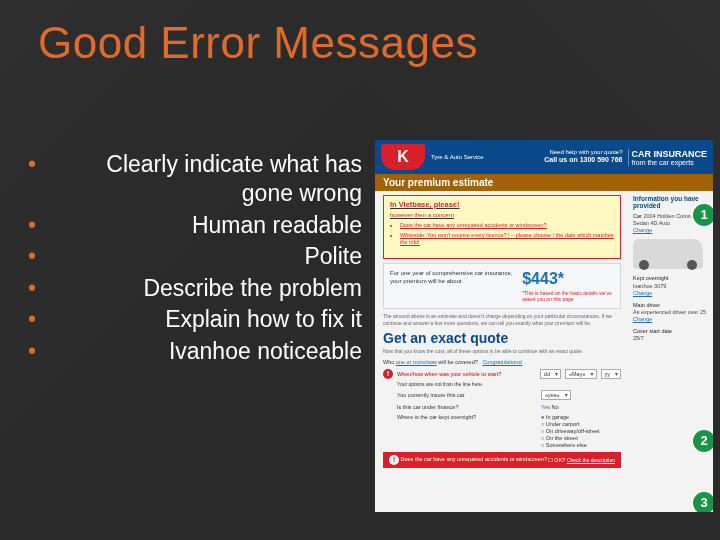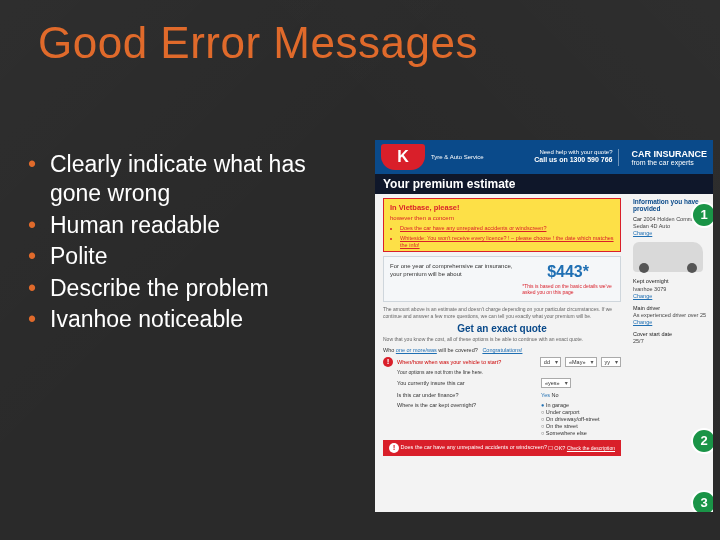--- a/index.html
+++ b/index.html
@@ -20,20 +20,21 @@
     font-size: 44px;
     font-weight: 400;
     color: #e06a2b;
     letter-spacing: 0.5px;
   }
   .bullets {
     position: absolute;
     top: 150px;
     left: 22px;
     width: 340px;
+    text-align: right;
   }
   .bullets li {
     list-style: none;
     color: #fff;
     font-size: 23px;
     line-height: 1.28;
     padding-left: 28px;
     position: relative;
     margin-bottom: 2px;
   }
@@ -70,62 +71,62 @@
     width: 44px; height: 26px;
     background: #d91f2a;
     border-radius: 3px 3px 14px 14px;
     display: flex; align-items: center; justify-content: center;
     color: #fff; font-weight: bold; font-size: 16px;
   }
   .tyre-label { color:#fff; font-size:6px; line-height:1.1; }
   .header-spacer { flex:1; }
   .help-block { text-align:right; font-size:6px; line-height:1.2; }
   .help-block .phone { color:#fff; font-weight:bold; font-size:7px; }
-  .car-ins { text-align:left; font-size:7px; border-left:1px solid rgba(255,255,255,.4); padding-left:12px; }
+  .car-ins { text-align:left; font-size:7px; border-left:1px solid rgba(255,255,255,.4); padding-left:2px; }
   .car-ins .big { font-weight:bold; font-size:9px; }
 
   .blue-bar {
-    background:#0f172a; color:#fff; font-weight:bold; font-size:12px;
+    background:#a16207; color:#fff; font-weight:bold; font-size:10px;
     padding:3px 8px;
   }
   .shot-body { display:flex; }
   .main-col { flex:1; padding:4px 6px 6px 8px; }
   .side-col { width:86px; padding:4px 6px; font-size:5.5px; color:#444; }
   .side-col .side-title { color:#0a4a8a; font-weight:bold; font-size:6.5px; margin-bottom:4px; }
   .side-car {
     width:70px; height:30px; background:#d9d9d9; border-radius:6px 10px 4px 4px;
     margin:2px 0 6px 0; position:relative;
   }
   .side-car::before { content:""; position:absolute; bottom:-1px; left:6px; width:10px;height:10px;background:#555;border-radius:50%; }
   .side-car::after { content:""; position:absolute; bottom:-1px; right:6px; width:10px;height:10px;background:#555;border-radius:50%; }
   .side-row { margin-bottom:5px; line-height:1.3; }
   .side-row .lab { color:#222; }
   .side-row .chg { color:#1f6fb3; text-decoration:underline; }
 
   .error-banner {
-    background:#fde047; border:1px solid #d91f2a; padding:4px 6px 0 6px;
-    position:relative; margin-bottom:4px;
+    background:#fef9c3; border:1px solid #d91f2a; padding:4px 6px 10px 6px;
+    position:relative; margin-bottom:4px;text-decoration:underline;
   }
   .error-heading { color:#d91f2a; font-weight:bold; font-size:7.5px; margin-bottom:3px; }
   .err-sub { color:#d91f2a; font-size:6px; margin:2px 0 4px 0; }
   .err-list { padding-left:10px; }
   .err-list li { list-style:disc; color:#d91f2a; font-size:5.5px; margin-bottom:2px; text-decoration:underline; line-height:1.3; }
   .err-list li.last { margin-top:3px; }
 
   .premium-box {
     border:1px solid #cfd6dc; background:#f5f7f9; padding:6px; margin-bottom:4px;
     display:flex; align-items:flex-start; gap:6px;
   }
   .premium-text { font-size:6px; line-height:1.3; color:#333; }
-  .premium-price { color:#1f6fb3; font-weight:bold; font-size:16px;text-align:center; }
+  .premium-price { color:#1f6fb3; font-weight:bold; font-size:16px; }
   .premium-note { color:#d91f2a; font-size:5px; margin-top:2px; }
 
   .smallgrey { color:#666; font-size:5px; line-height:1.3; margin-bottom:4px; }
 
-  .section-h { color:#0a4a8a; font-weight:bold; font-size:10px; margin:4px 0 2px 0;text-align:center; }
+  .section-h { color:#0a4a8a; font-weight:bold; font-size:14px; margin:4px 0 2px 0; }
   .inline-line { font-size:5.5px; color:#333; margin-bottom:4px; }
   .inline-line .lk { color:#1f6fb3; text-decoration:underline; }
 
   .q-row { display:flex; align-items:center; gap:4px; margin-bottom:4px; font-size:5.5px; }
   .q-row.err .q-label { color:#c00; }
   .q-label { flex:1; max-width:140px; }
   .bang {
     width:10px;height:10px;border-radius:50%;background:#d91f2a;color:#fff;
     font-weight:bold;font-size:8px;line-height:10px;text-align:center;
   }
@@ -160,20 +161,21 @@
 </head>
 <body>
 
 <h1 class="title">Good Error Messages</h1>
 
 <ul class="bullets">
   <li>Clearly indicate what has gone wrong</li>
   <li>Human readable</li>
   <li>Polite</li>
   <li>Describe the problem</li>
+  <li>Explain how to fix it</li>
   <li>Ivanhoe noticeable</li>
 </ul>
 
 <div class="shot">
 
   <div class="shot-header">
     <div class="kmart-badge">K</div>
     <div class="tyre-label">Tyre &amp; Auto Service</div>
     <div class="header-spacer"></div>
     <div class="help-block">

